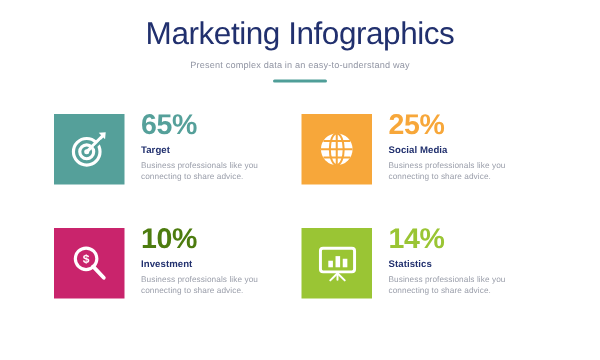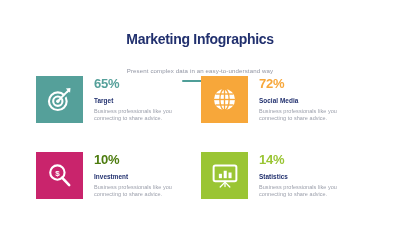--- a/index.html
+++ b/index.html
@@ -24,26 +24,26 @@
 
   
   #header {
     position: absolute;
     left: 0;
     top: 11px;
     width: 400px;
     text-align: center;
   }
   #title {
-    font-size: 14px;
+    font-size: 21px;
     line-height: 24px;
-    font-weight: 700;
+    font-weight: 400;
     color: #21306E;
     letter-spacing: -0.3px;
-    margin: 16px;
+    margin: 0;
     font-family: "Liberation Sans", sans-serif;
   }
   #subtitle {
     margin: 5px 0 0 0;
     font-size: 6.1px;
     line-height: 8px;
     color: #9195a3;
     letter-spacing: 0.12px;
     font-weight: 400;
   }
@@ -75,21 +75,21 @@
     flex: 0 0 47px;
     display: flex;
     align-items: center;
     justify-content: center;
   }
   .card-text {
     margin-left: 11px;
     padding-top: 1px;
   }
   .pct {
-    font-size: 13px;
+    font-size: 19px;
     line-height: 14px;
     font-weight: 700;
     letter-spacing: -0.2px;
   }
   .card-title {
     font-size: 6.4px;
     line-height: 8px;
     font-weight: 700;
     color: #21306E;
     margin-top: 6px;
@@ -150,21 +150,21 @@
               <line x1="32" y1="7" x2="32" y2="57"></line>
               <line x1="7" y1="32" x2="57" y2="32"></line>
               <line x1="11" y1="19" x2="53" y2="19"></line>
               <line x1="11" y1="45" x2="53" y2="45"></line>
               <ellipse cx="32" cy="32" rx="11" ry="25"></ellipse>
             </g>
           </svg>
         </span>
       </div>
       <div class="card-text">
-        <div class="pct" style="color:#f7a73a">72%</div>
+        <div class="pct" style="color:#f7a73a">25%</div>
         <div class="card-title">Social Media</div>
         <div class="card-desc">Business professionals like you connecting to share advice.</div>
       </div>
     </div>
 
     <div class="card">
       <div class="icon-box" style="background:#c9246c">
         <span>
           <svg width="27" height="27" viewBox="0 0 64 64" aria-hidden="true">
             <circle cx="27" cy="25" r="17" fill="none" stroke="#ffffff" stroke-width="5"></circle>

